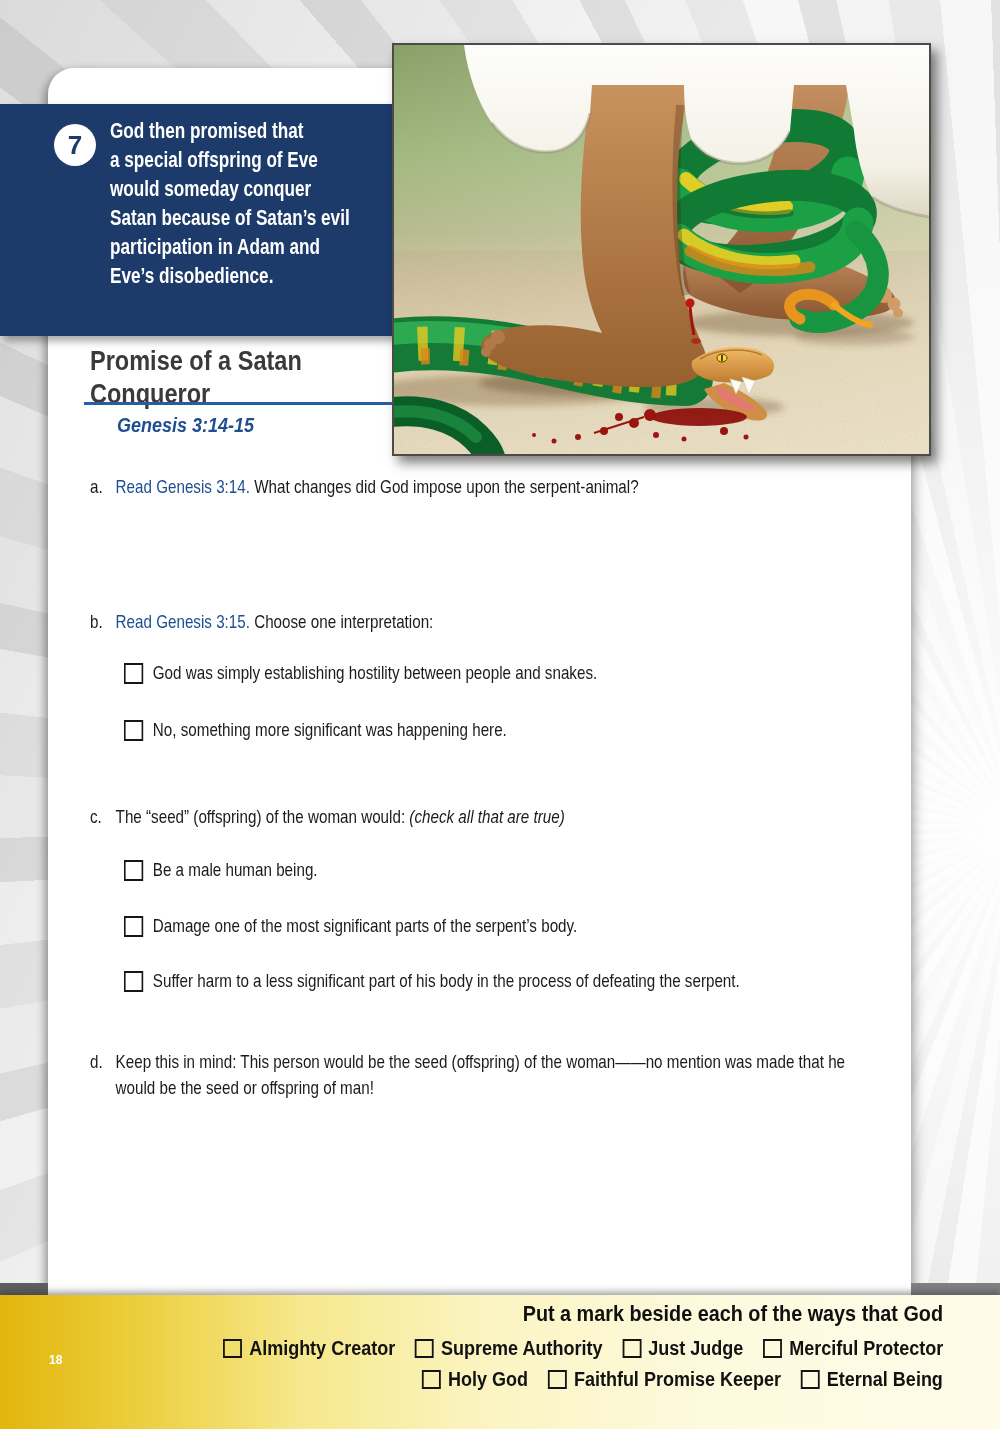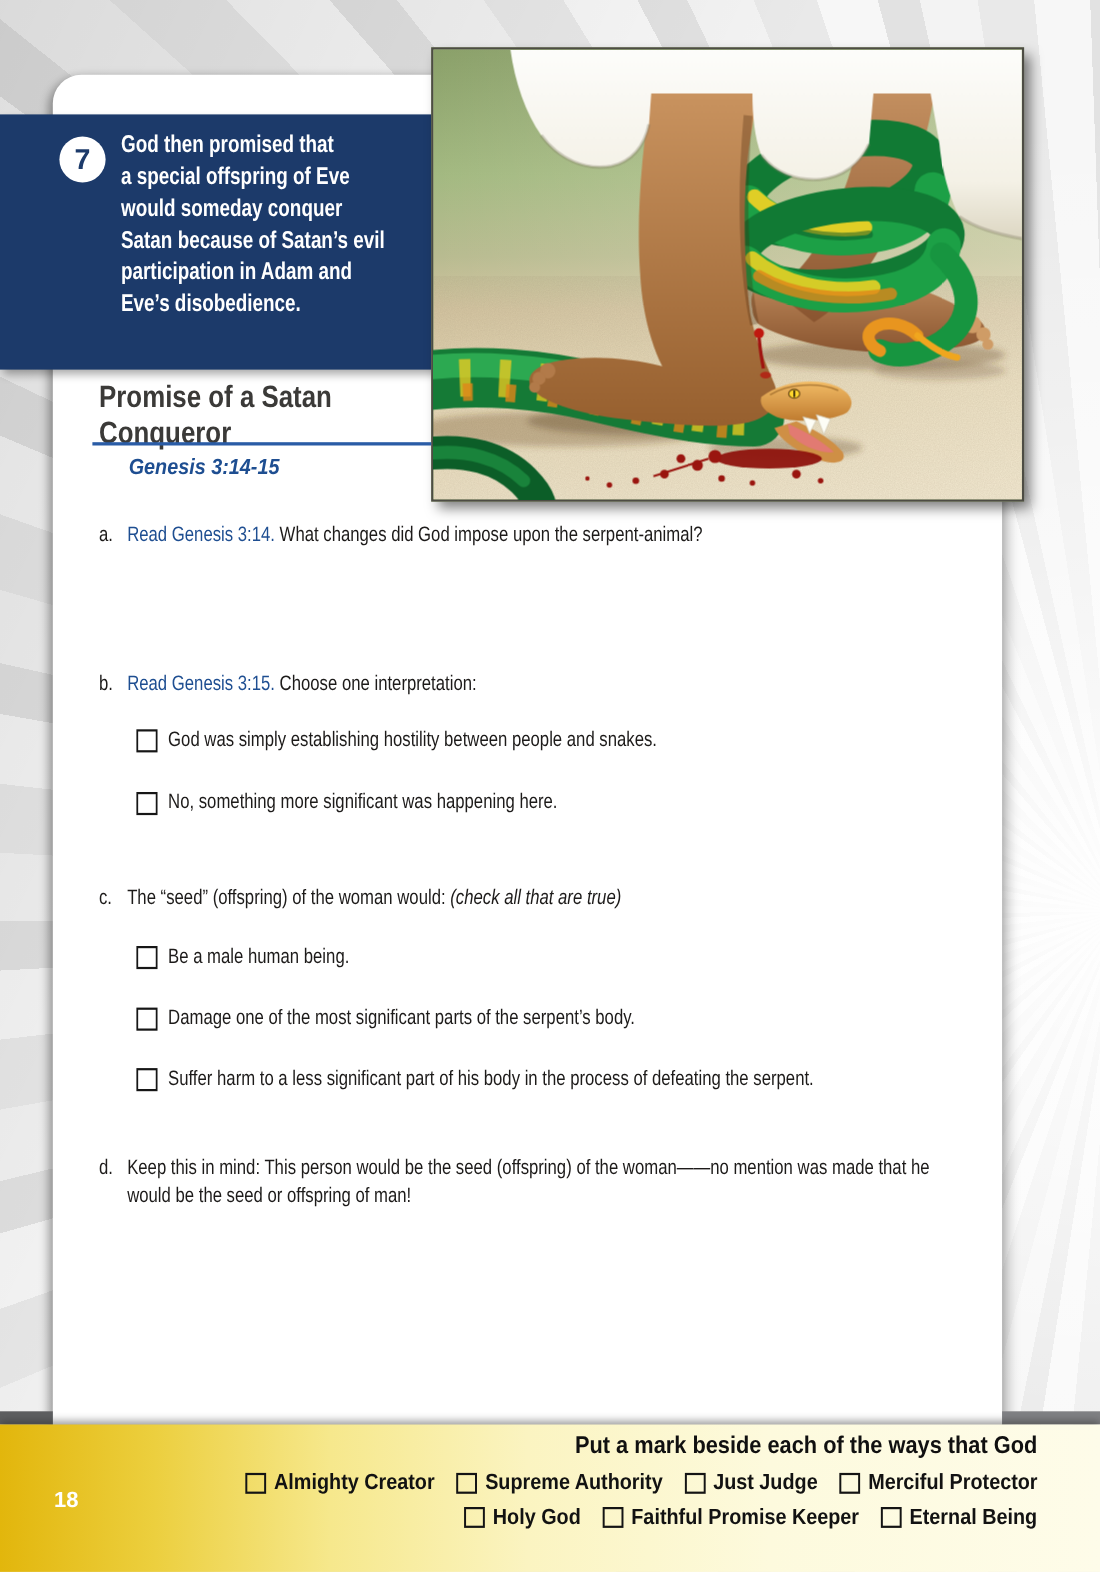--- a/index.html
+++ b/index.html
@@ -57,21 +57,21 @@
              box-shadow:0 -3px 7px rgba(40,40,40,0.45);}
   .edge-shadow{position:absolute;left:0;top:1283px;width:48px;height:12px;background:#5e5f61;}
   .edge-shadow.right{left:911px;width:89px;background:#808184;}
   .bb-prompt{position:absolute;right:57px;top:6px;color:#101010;font-weight:bold;font-size:22px;
              transform:scaleX(0.9);transform-origin:100% 0;white-space:nowrap;}
   .bb-row{position:absolute;right:57px;display:flex;gap:22px;justify-content:flex-end;
           transform:scaleX(0.9);transform-origin:100% 0;white-space:nowrap;}
   .bb-row.r1{top:42px;} .bb-row.r2{top:73px;}
   .fopt{display:flex;align-items:center;gap:8px;color:#121212;font-size:20px;font-weight:bold;}
   .fcb{width:17px;height:15px;border:2.5px solid #141414;}
-  .pagenum{position:absolute;left:49px;top:1353px;color:#ffffff;font-weight:bold;font-size:20px;}
+  .pagenum{position:absolute;left:49px;top:1353px;color:#ffffff;font-weight:bold;font-size:12px;}
 </style>
 </head>
 <body>
 
 <div class="stage">
   <div class="bg"></div>
   <div class="page"></div>
 
   <div class="callout">
     <div class="badge">

